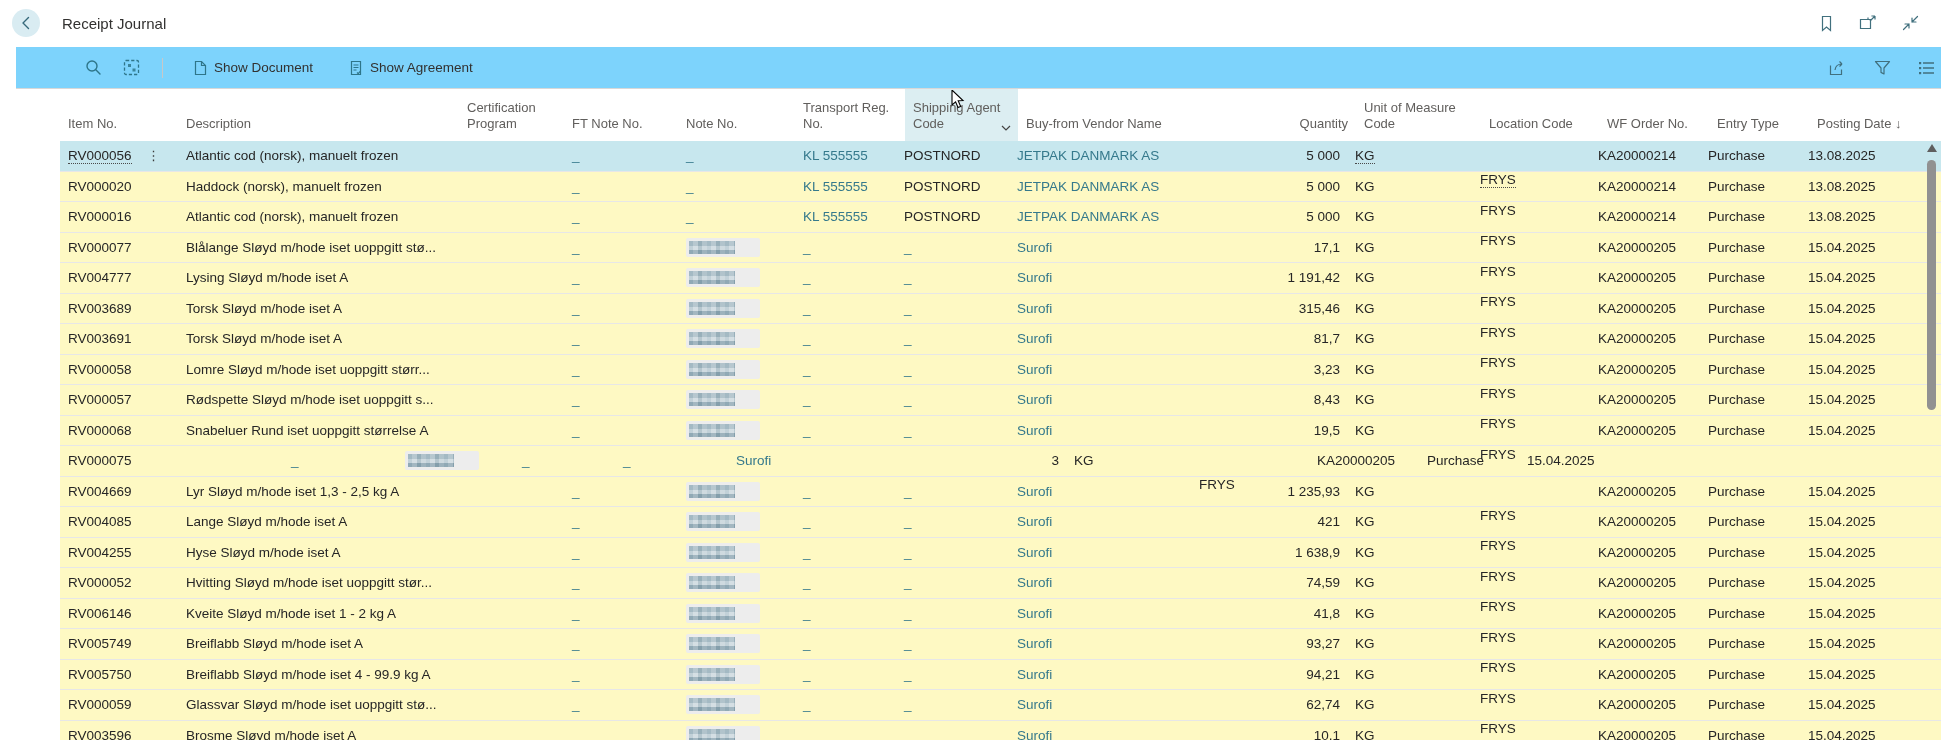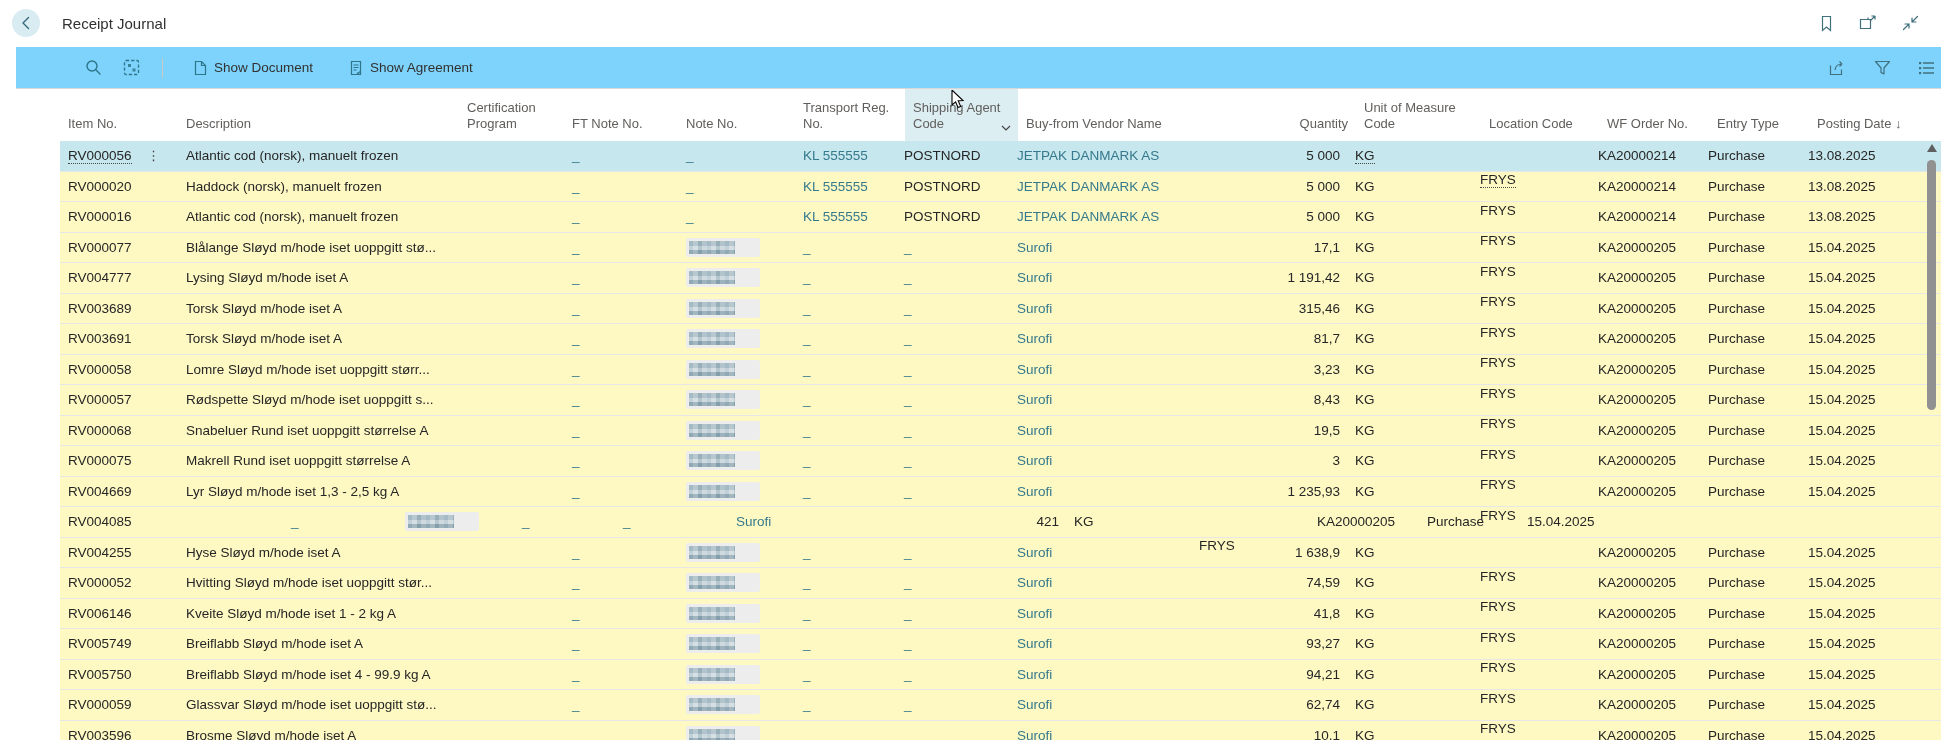--- a/index.html
+++ b/index.html
@@ -652,23 +652,20 @@
           <span>Purchase</span>
         </div>
         <div class="cell col-posting_date">
           <span>15.04.2025</span>
         </div>
       </div>
       <div class="row">
         <div class="cell col-item_no">
           <span>RV000075</span>
         </div>
-        <div class="cell col-description">
-          <span>Makrell Rund iset uoppgitt størrelse A</span>
-        </div>
         <div class="cell col-cert_program"></div>
         <div class="cell col-ft_note_no">
           <span class="dash">_</span>
         </div>
         <div class="cell col-note_no">
           <span class="redacted-plate">
             <span class="redacted-pixels"></span>
           </span>
         </div>
         <div class="cell col-transport_reg_no">
@@ -739,20 +736,23 @@
         <div class="cell col-entry_type">
           <span>Purchase</span>
         </div>
         <div class="cell col-posting_date">
           <span>15.04.2025</span>
         </div>
       </div>
       <div class="row">
         <div class="cell col-item_no">
           <span>RV004085</span>
+        </div>
+        <div class="cell col-description">
+          <span>Lange Sløyd m/hode iset  A</span>
         </div>
         <div class="cell col-cert_program"></div>
         <div class="cell col-ft_note_no">
           <span class="dash">_</span>
         </div>
         <div class="cell col-note_no">
           <span class="redacted-plate">
             <span class="redacted-pixels"></span>
           </span>
         </div>

